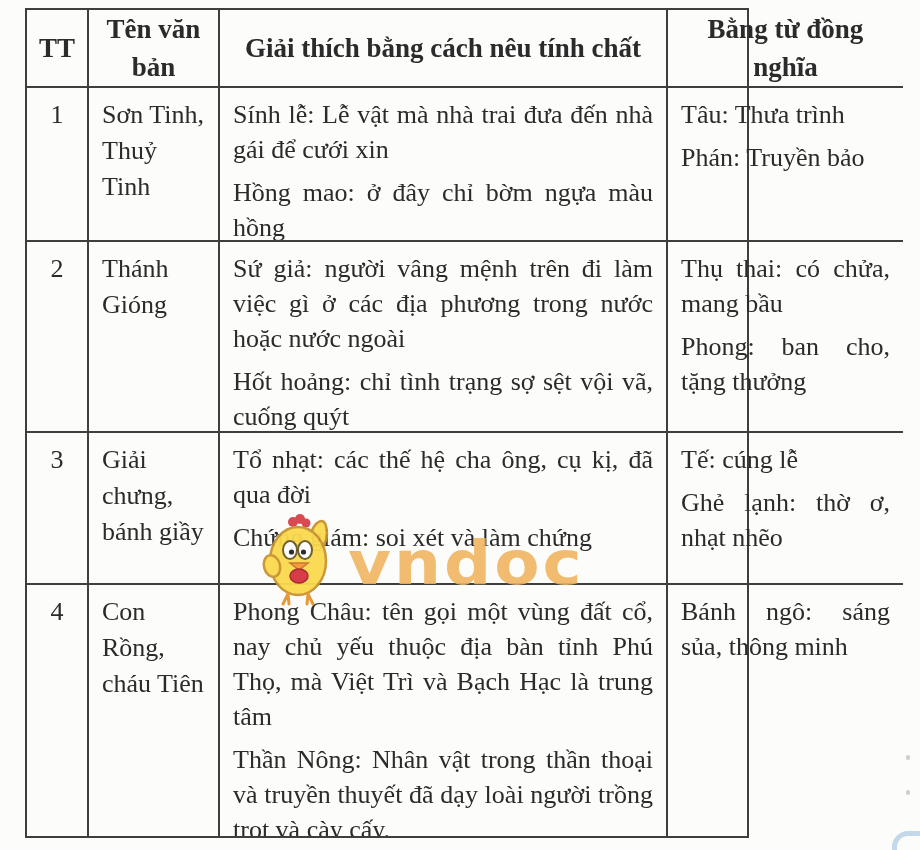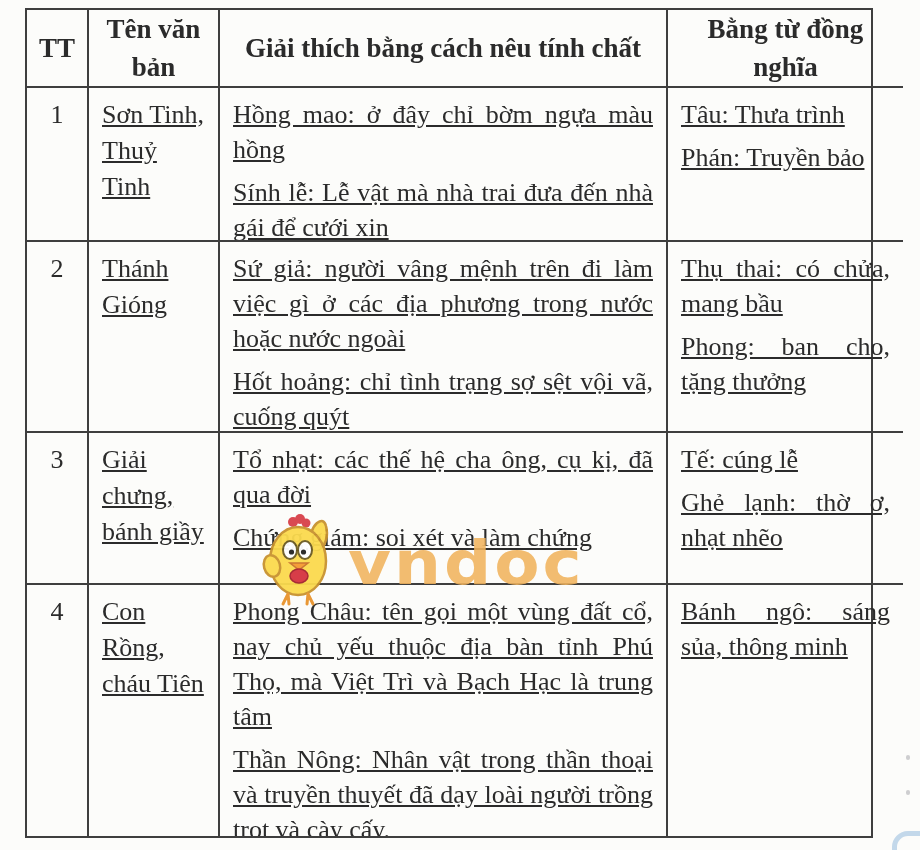--- a/index.html
+++ b/index.html
@@ -10,21 +10,21 @@
     position: relative;
     overflow: hidden;
     background: #fcfcfa;
     font-family: "Liberation Serif", serif;
     color: #2b2b2b;
   }
   
   .doc-table {
     position: absolute;
     left: 25px; top: 8px;
-    width: 848px; height: 830px;
+    width: 724px; height: 830px;
     border: 2px solid #3e3e3e;
     box-sizing: border-box;
     display: grid;
     grid-template-columns: 62px 131px 448px 235px;
     grid-template-rows: 78px 154px 191px 152px auto;
     background: transparent;
   }
   .cell {
     box-sizing: border-box;
     border-right: 2px solid #3e3e3e;
@@ -45,21 +45,20 @@
   .bcell {
     padding: 9px 13px 0 13px;
     font-size: 26px;
     line-height: 35px;
   }
   .num-cell { text-align: center; padding-left: 0; padding-right: 0; }
   .title-cell { line-height: 36px; }
   .bcell p {
     margin: 0 0 8px 0;
     text-align: justify;
-    text-decoration: underline;
   }
   .title-cell p { text-align: left; }
   
   .watermark {
     position: absolute;
     left: 254px; top: 512px;
     display: flex; align-items: flex-start;
     pointer-events: none;
     z-index: 3;
   }
@@ -111,22 +110,22 @@
     <span>Bằng từ đồng nghĩa</span>
   </div>
 
   <div class="cell bcell num-cell">
     <span>1</span>
   </div>
   <div class="cell bcell title-cell">
     <p>Sơn Tinh, Thuỷ Tinh</p>
   </div>
   <div class="cell bcell">
+    <p>Sính lễ: Lễ vật mà nhà trai đưa đến nhà gái để cưới xin</p>
     <p>Hồng mao: ở đây chỉ bờm ngựa màu hồng</p>
-    <p>Sính lễ: Lễ vật mà nhà trai đưa đến nhà gái để cưới xin</p>
   </div>
   <div class="cell bcell last-col">
     <p>Tâu: Thưa trình</p>
     <p>Phán: Truyền bảo</p>
   </div>
 
   <div class="cell bcell num-cell">
     <span>2</span>
   </div>
   <div class="cell bcell title-cell">

